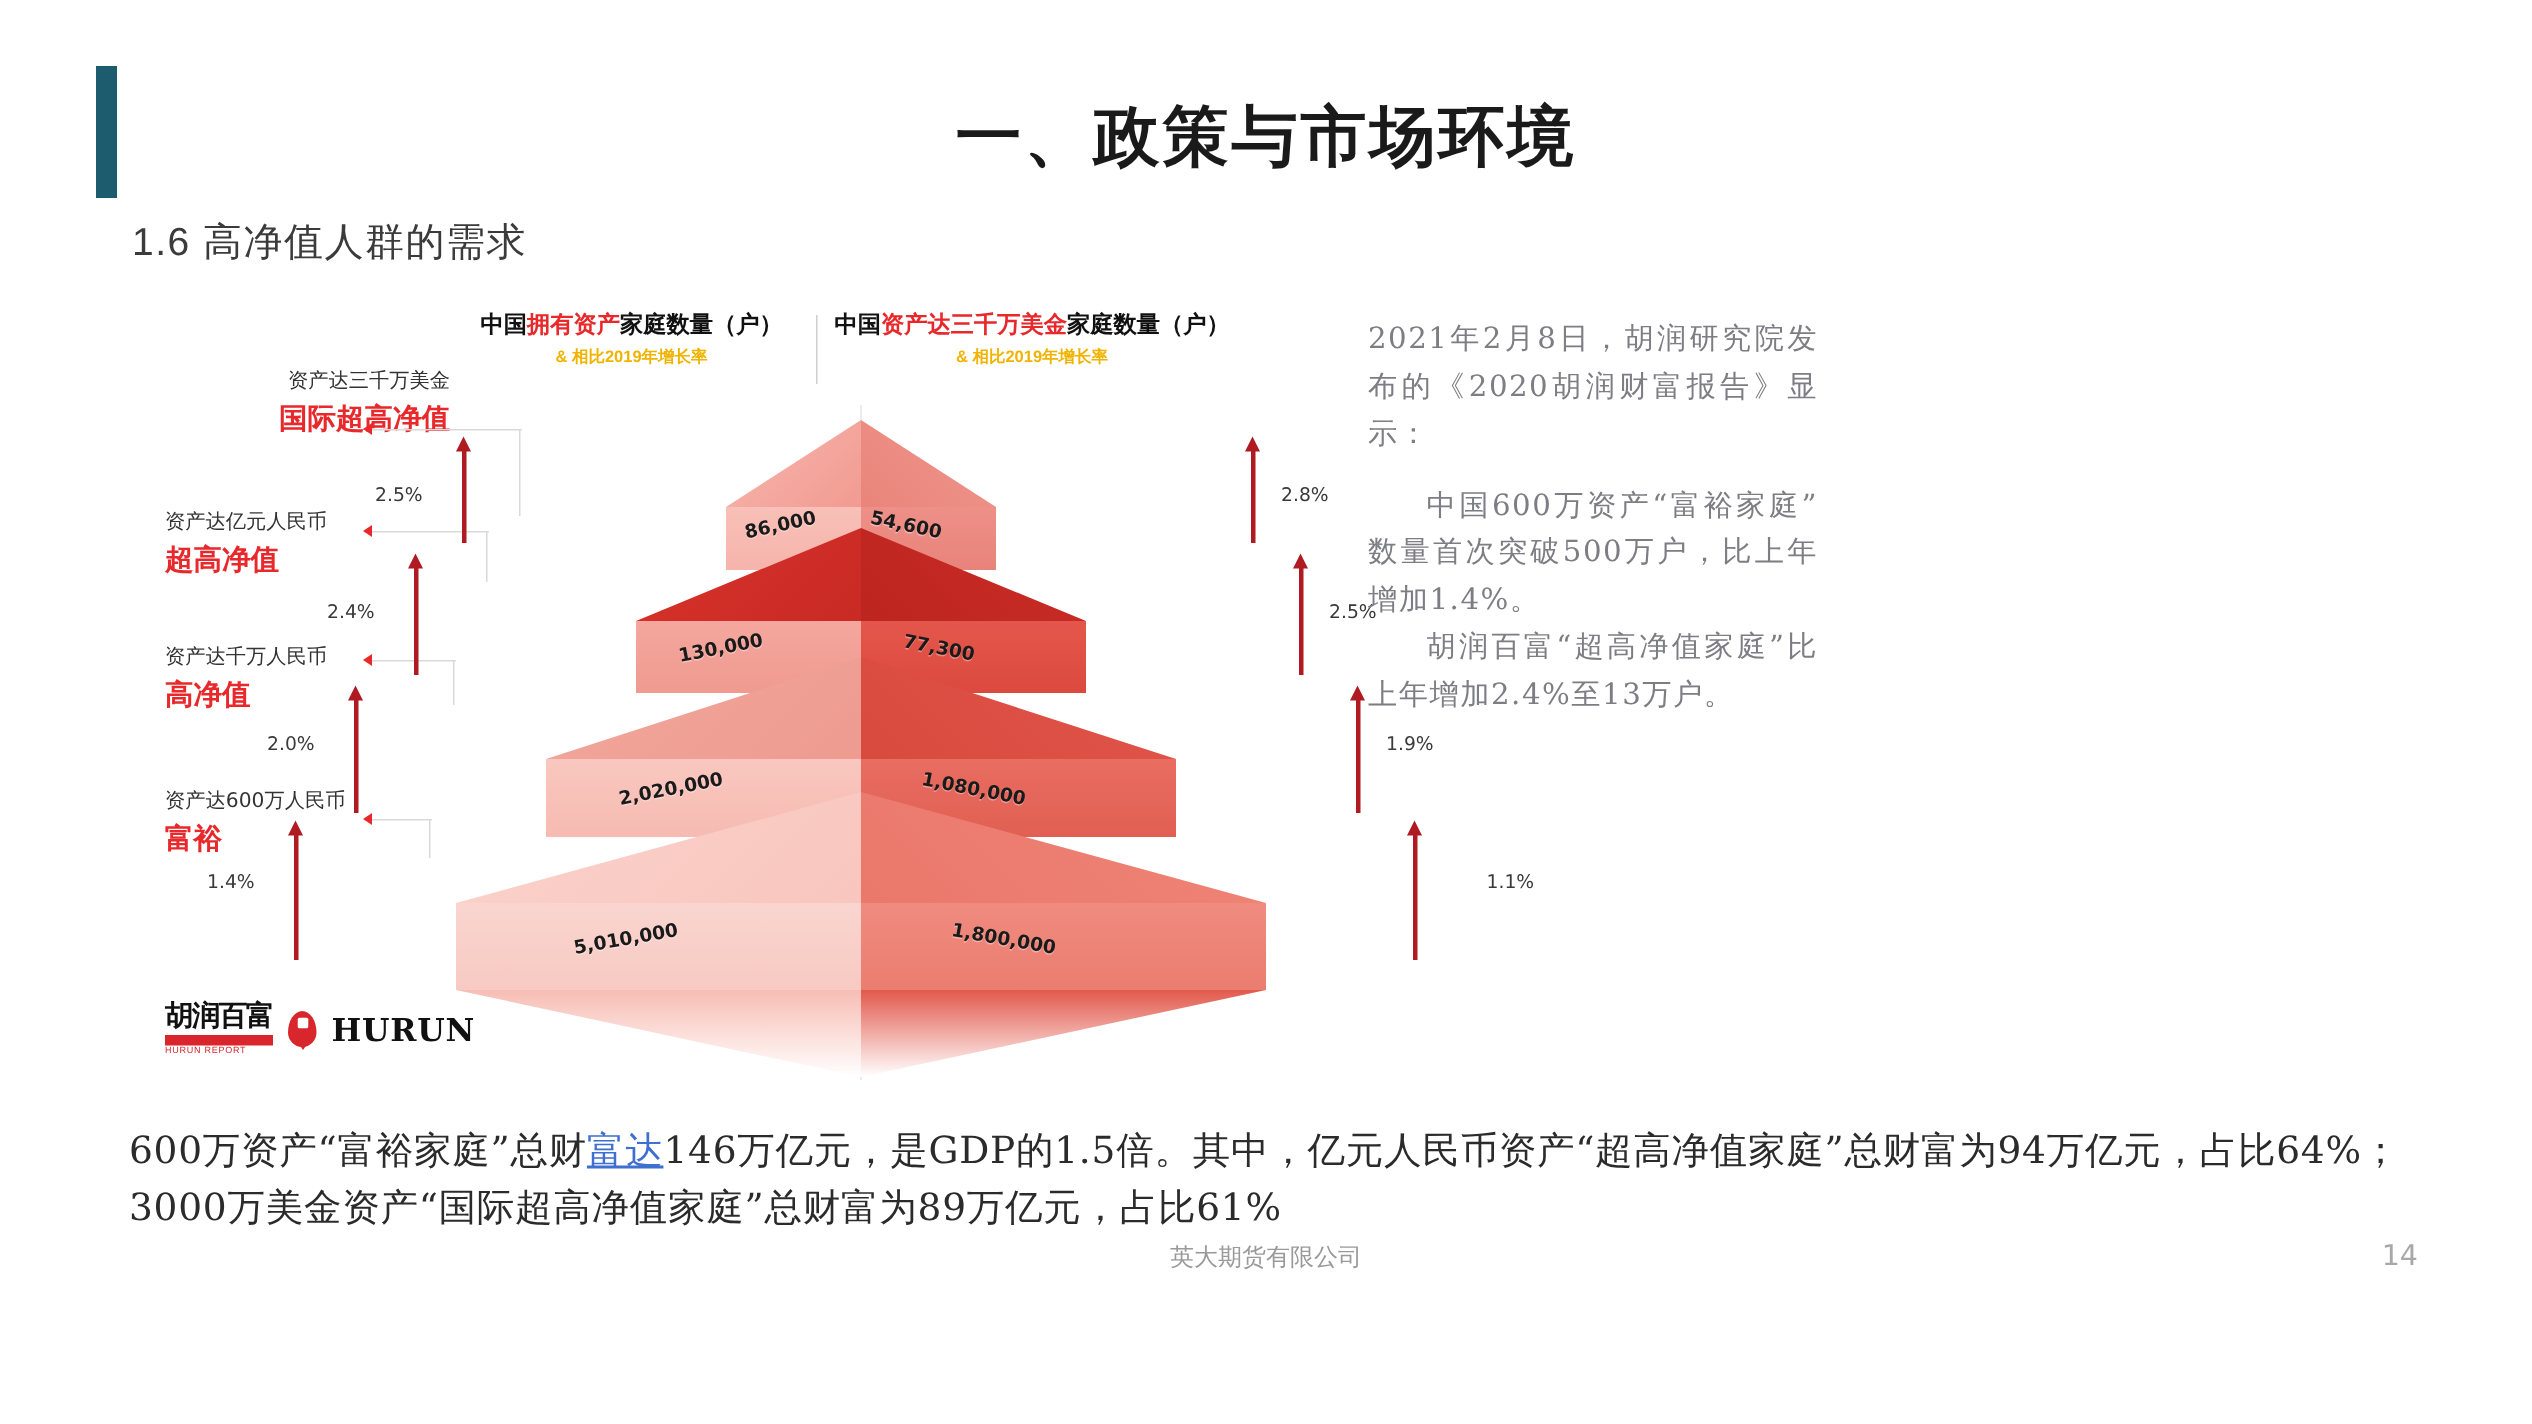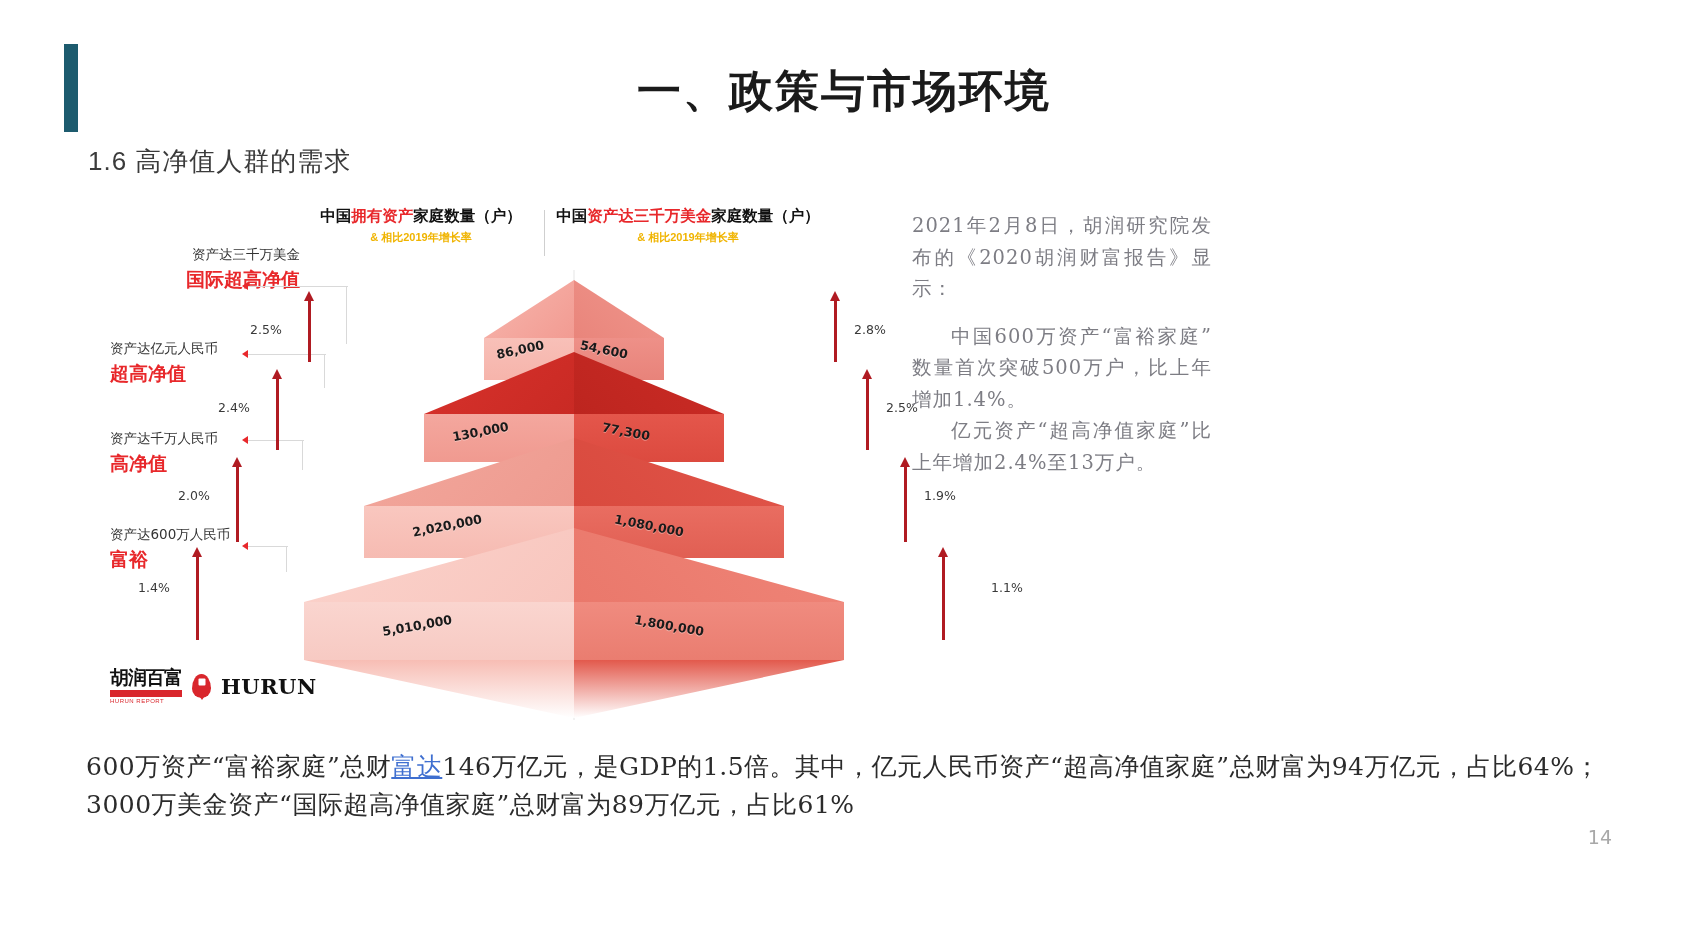--- a/index.html
+++ b/index.html
@@ -352,22 +352,23 @@
       <div class="pin">
           <span class="dot"></span>
         </div>
       <div class="en">HURUN</div>
     </div>
   </div>
 
   <div class="report">
     <p>2021年2月8日，胡润研究院发布的《2020胡润财富报告》显示：</p>
     <p class="ind">中国600万资产“富裕家庭”数量首次突破500万户，比上年增加1.4%。</p>
-    <p class="ind">亿元资产“超高净值家庭”比上年增加2.4%至13万户。</p>
+    <p class="ind">胡润百富“超高净值家庭”比上年增加2.4%至13万户。</p>
   </div>
 
   <div class="bottom-text">
     <span class="ind">600万资产“富裕家庭”总财</span><span class="lnk">富达</span><span>146万亿元，是GDP的1.5倍。其中，亿元人民币资产“超高净值家庭”总</span><span>财富为94万亿元，占比64%；3000万美金资产“国际超高净值家庭”总财富为89万亿元，占比61%</span>
   </div>
 
+  <div class="footer-company">英大期货有限公司</div>
   <div class="page-num">14</div>
 
 </div>
 
 </body></html>

